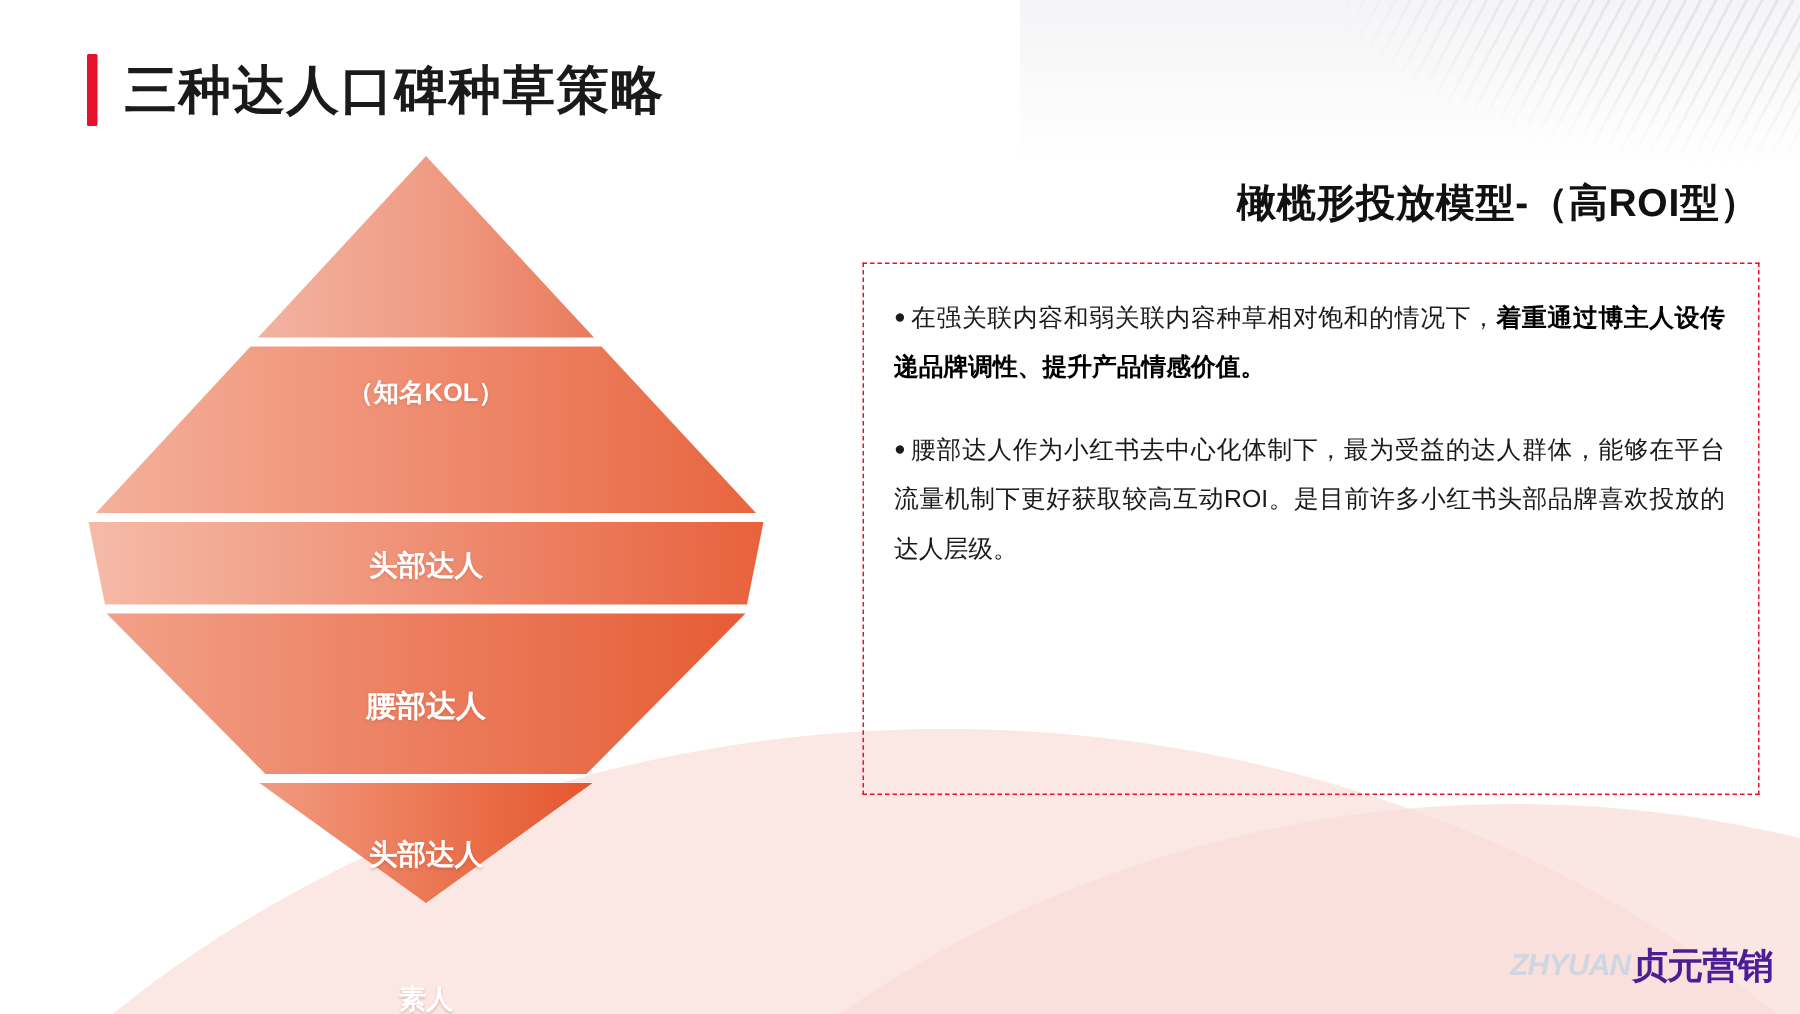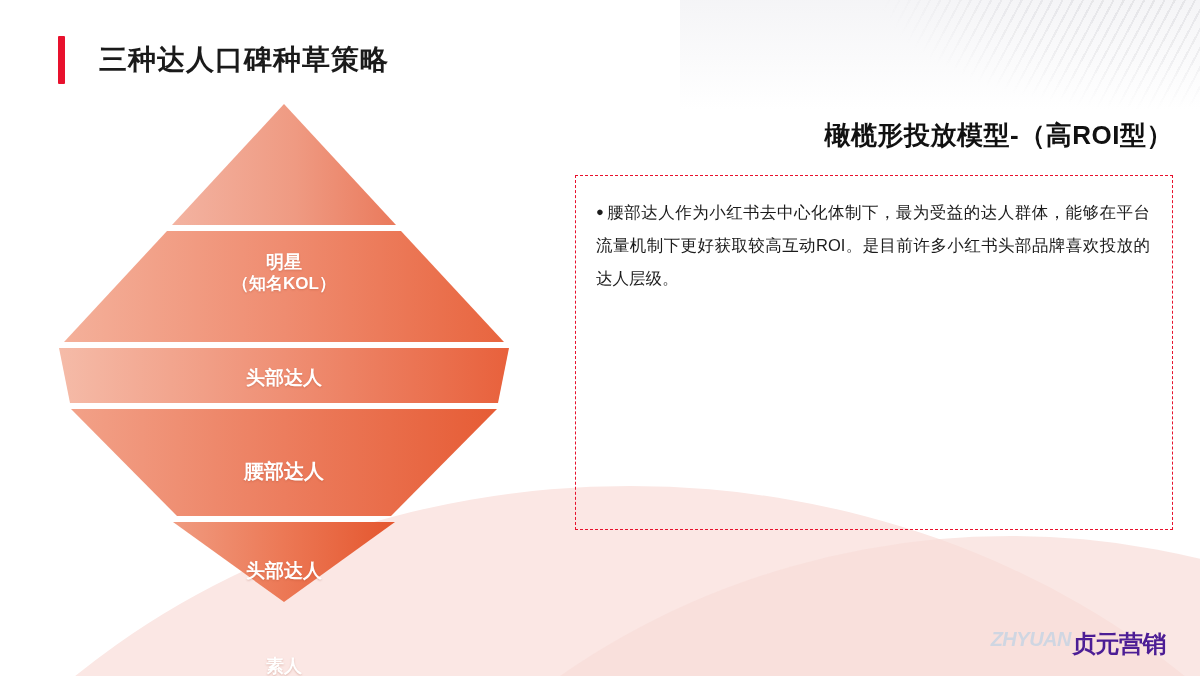--- a/index.html
+++ b/index.html
@@ -72,27 +72,26 @@
     gap: 18px;
     z-index: 6;
   }
   .header-bar {
     width: 7px;
     height: 48px;
     background: #e8112d;
     border-radius: 1px;
   }
   .header-title {
-    font-size: 28px;
+    font-size: 35px;
     font-weight: 700;
     color: #1a1a1a;
     letter-spacing: 1px;
     line-height: 1;
     white-space: nowrap;
-    margin-left: 16px;
   }
 
   
   .diamond {
     position: absolute;
     left: 55px;
     top: 104px;
     width: 458px;
     height: 498px;
     z-index: 5;
@@ -150,24 +149,24 @@
   .bullet .dot {
     font-size: 13px;
     vertical-align: 2px;
     margin-right: 3px;
   }
   .bullet b { font-weight: 700; color: #000; }
 
   
   .logo {
     position: absolute;
-    right: 34px;
+    right: 18px;
     bottom: 16px;
     display: flex;
-    align-items: flex-start;
+    align-items: center;
     z-index: 7;
     user-select: none;
   }
   .logo-latin {
     font-size: 20px;
     font-weight: 700;
     font-style: italic;
     letter-spacing: -0.5px;
     color: #cfd6e2;
   }
@@ -227,35 +226,37 @@
     <polygon points="112,127 346,127 449,238 9,238" fill="url(#gradBandMid)"></polygon>
 
     <polygon points="4,244 454,244 443,299 15,299" fill="url(#gradBand)"></polygon>
 
     <polygon points="16,305 442,305 336,412 122,412" fill="url(#gradBandLow)"></polygon>
 
     <polygon points="118,418 340,418 229,498" fill="url(#gradBandBot)"></polygon>
   </svg>
 
   <div class="band-label lbl-0">
-    <span class="l1">明星</span>
     <span class="l2">（知名KOL）</span>
   </div>
   <div class="band-label lbl-2">腰部达人</div>
   <div class="band-label lbl-1">头部达人</div>
   <div class="band-label lbl-3">头部达人</div>
   <div class="band-label lbl-4">素人</div>
 </div>
 
 <div class="right-col">
   <div class="subtitle">橄榄形投放模型-（高ROI型）</div>
 
   <div class="info-box">
 
 
+    <div class="bullet">
+      <span class="dot">●</span><span>在强关联内容和弱关联内容种草相对饱和的情况下，</span><b>着重通过博主人设传递品牌调性、提升产品情感价值。</b>
+    </div>
 
     <div class="bullet">
       <span class="dot">●</span><span>腰部达人作为小红书去中心化体制下，最为受益的达人群体，能够在平台流量机制下更好获取较高互动ROI。是目前许多小红书头部品牌喜欢投放的达人层级。</span>
     </div>
 
   </div>
 </div>
 
 <div class="logo">
   <span class="logo-latin">ZHYUAN</span>

